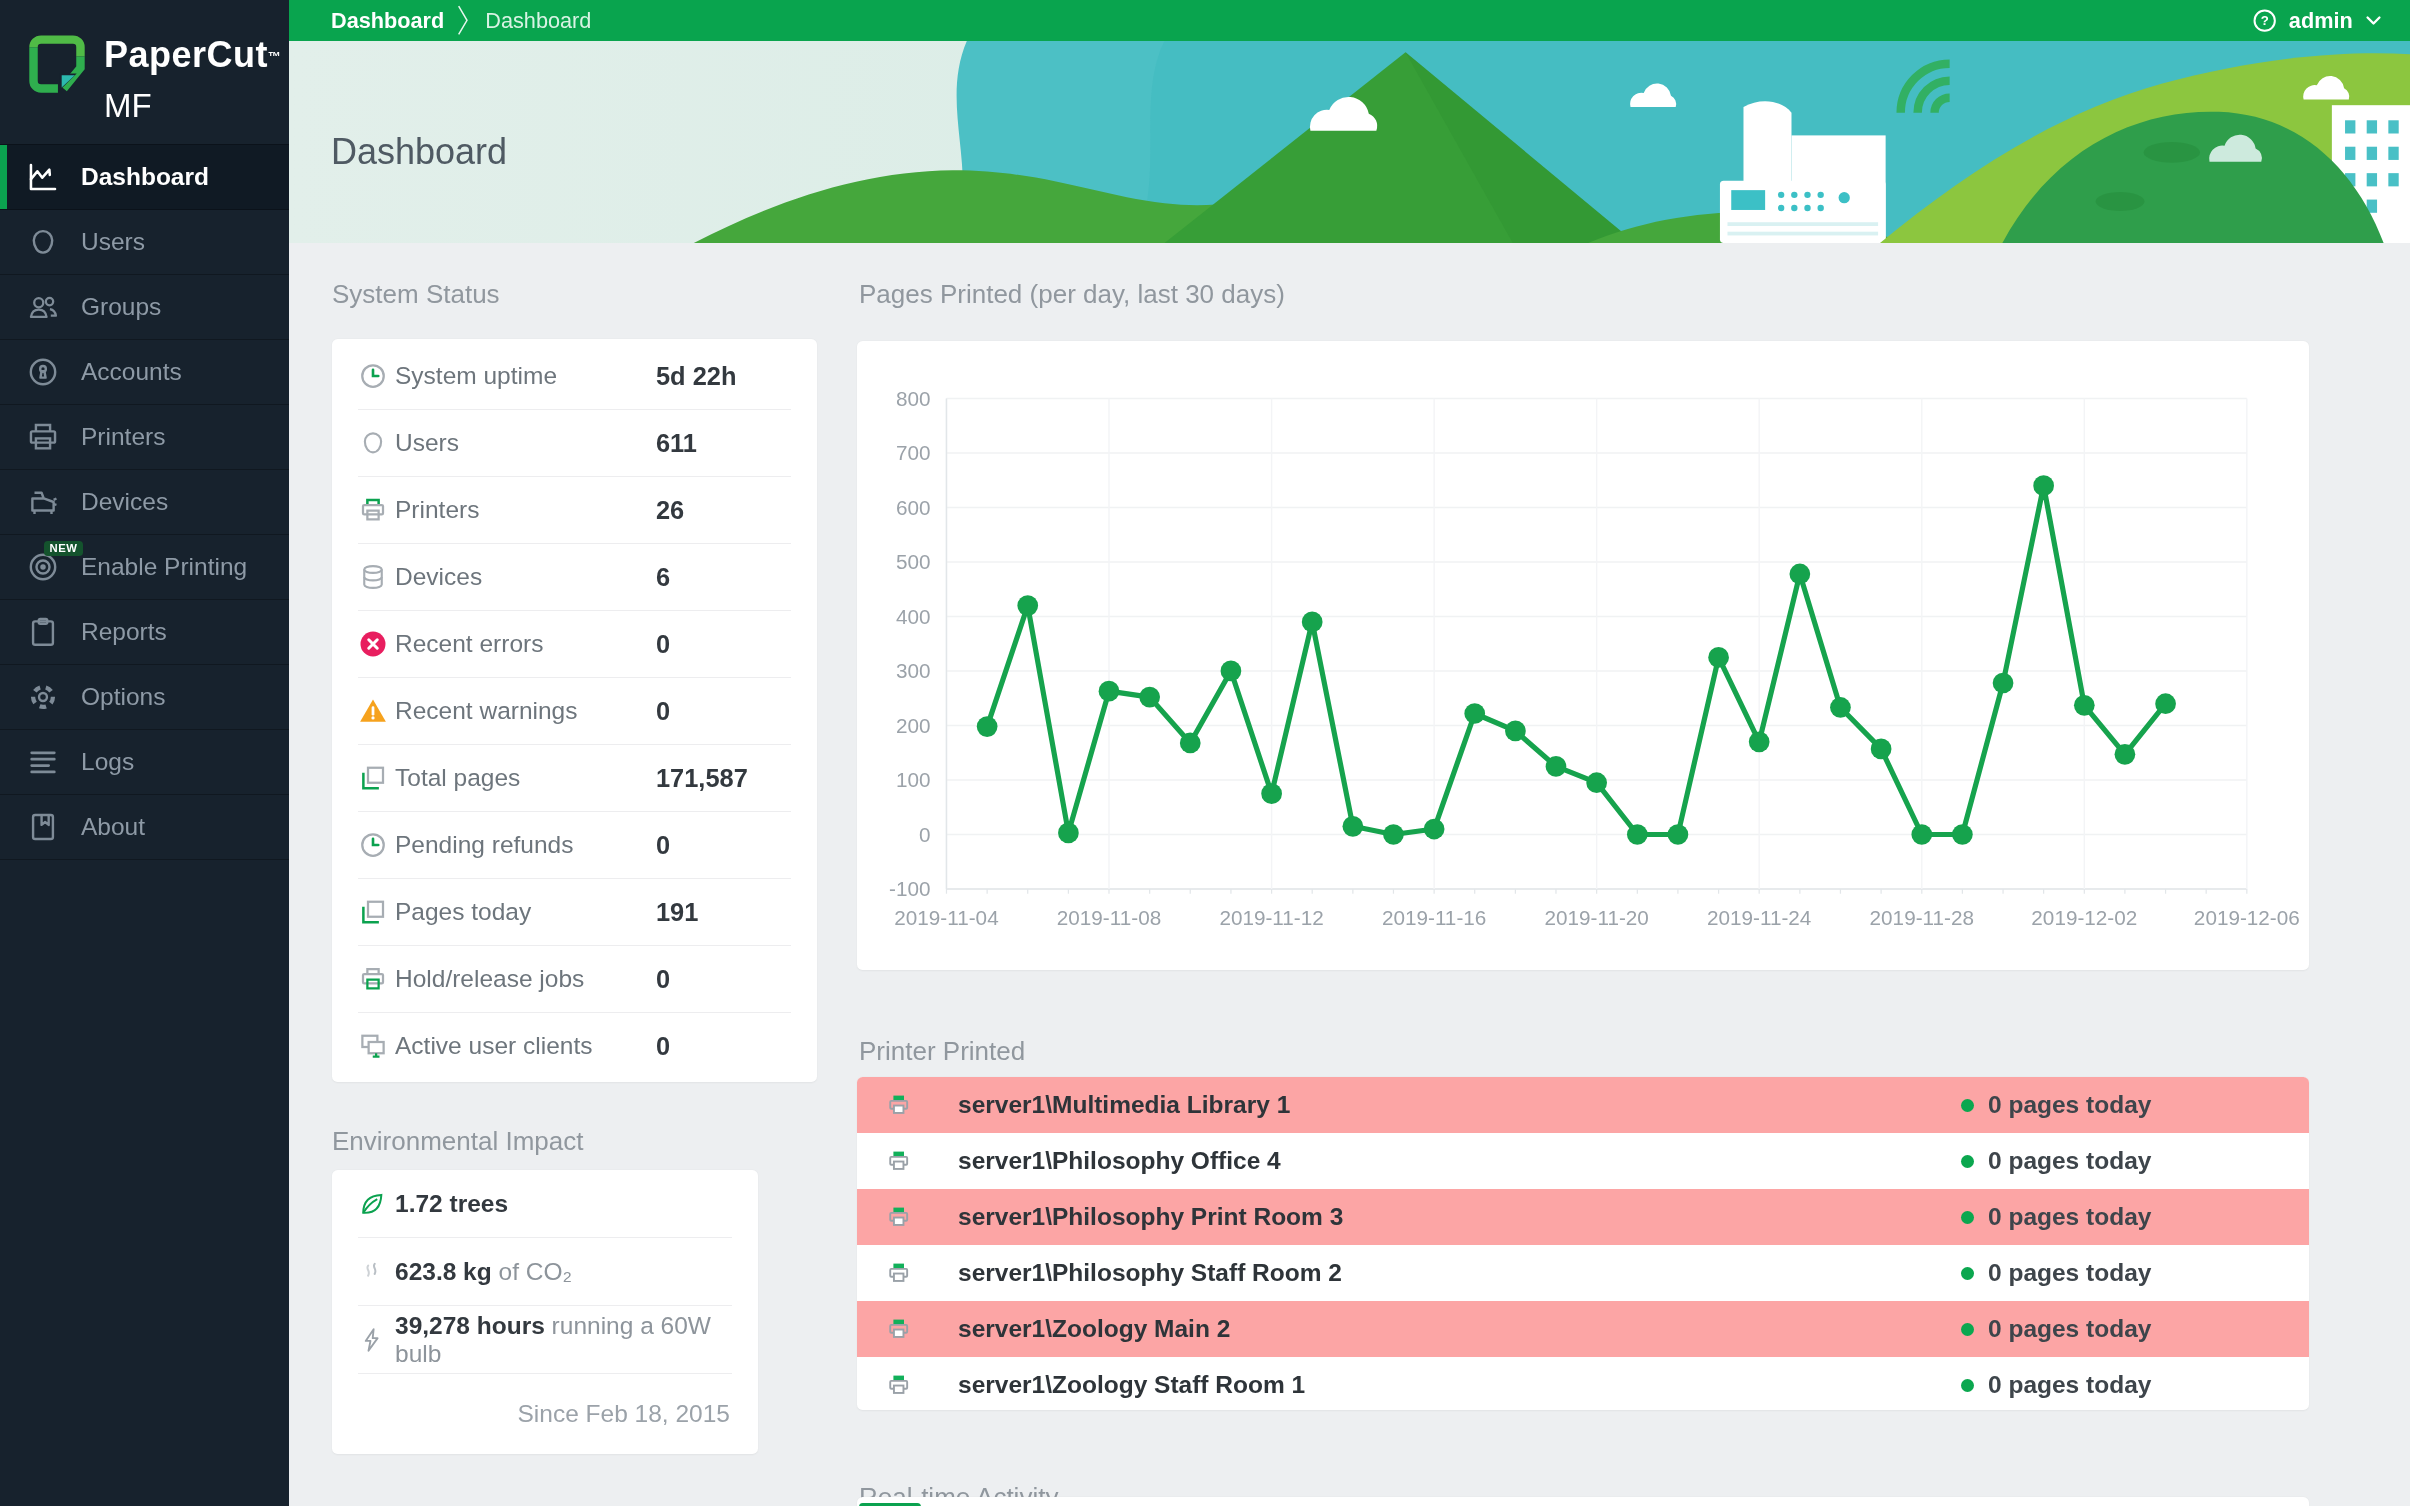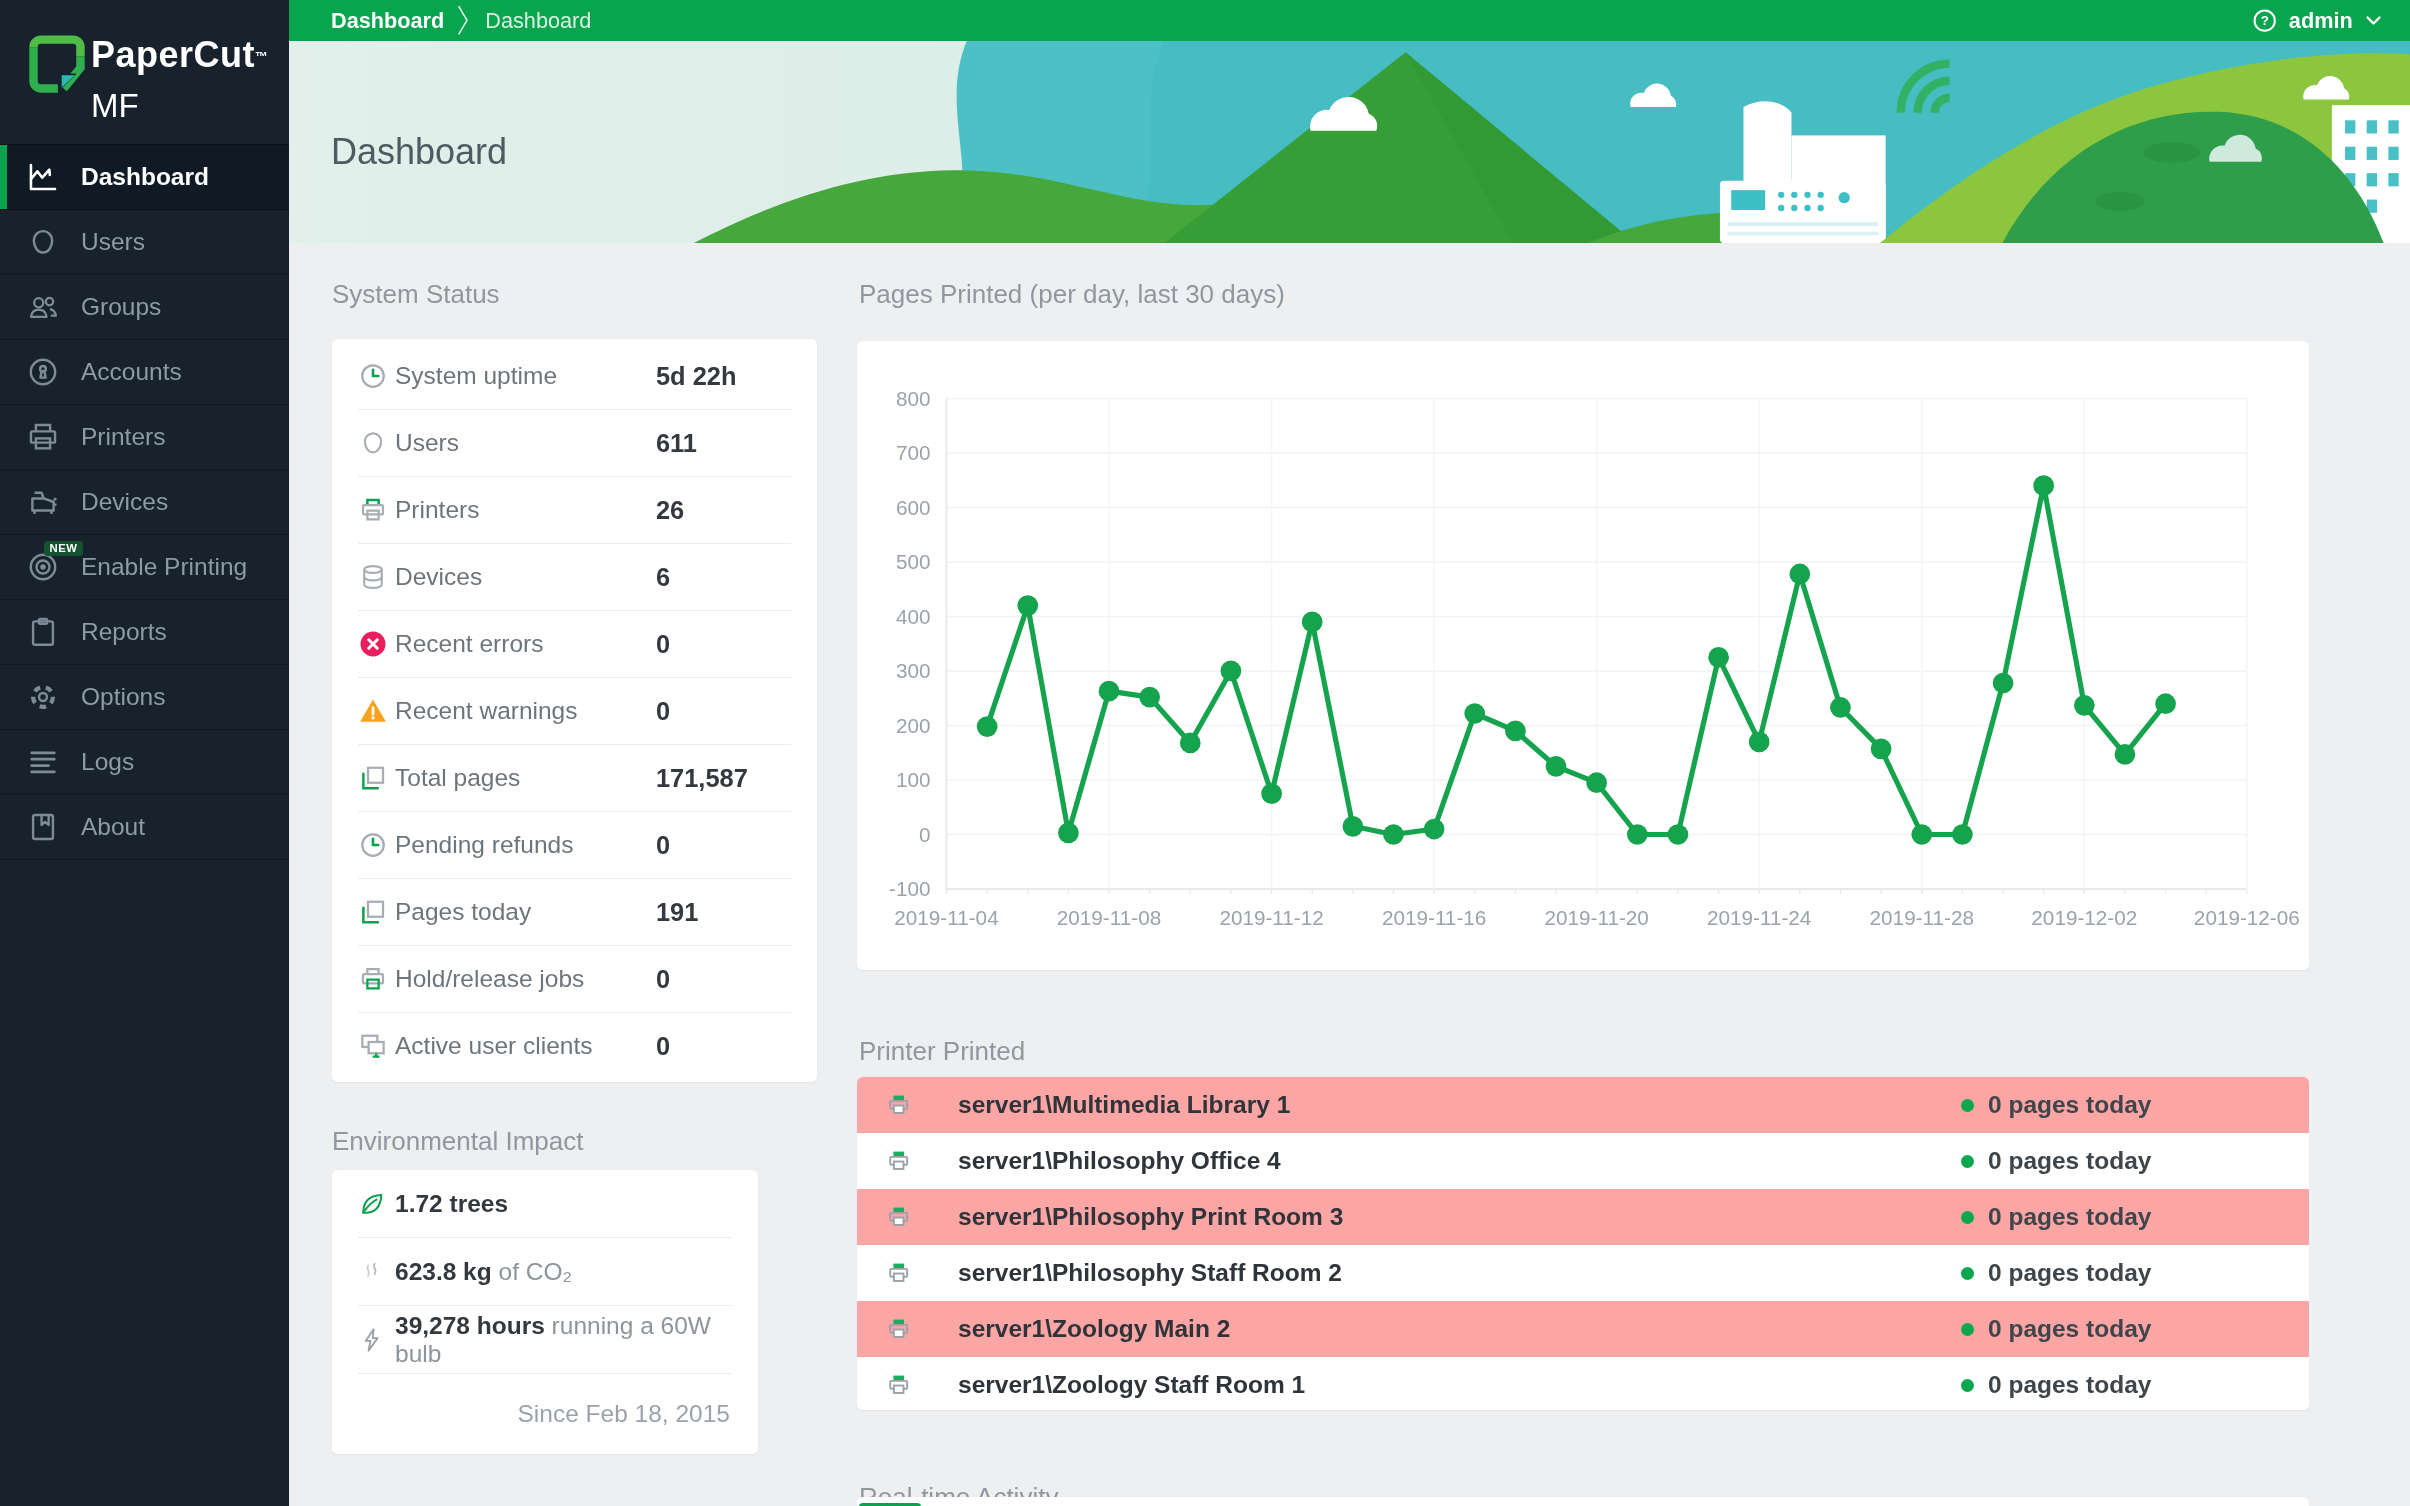--- a/index.html
+++ b/index.html
@@ -5,21 +5,21 @@
   html,body{margin:0;padding:0;}
   body{
     width:2411px;height:1507px;overflow:hidden;position:relative;
     font-family:"Liberation Sans","DejaVu Sans",sans-serif;
     background:#edeff1;
   }
   #app{position:absolute;inset:0;}
 
   
   .sidebar{position:absolute;left:0;top:0;width:289px;height:1507px;background:#17222d;z-index:5;}
-  .brand{position:absolute;left:26px;top:34px;display:flex;align-items:flex-start;gap:3px;}
+  .brand{position:absolute;left:26px;top:34px;display:flex;align-items:flex-start;gap:16px;}
   .brand-mark{width:62px;height:60px;flex:0 0 auto;}
   .brand-text{color:#fff;line-height:1.05;padding-top:1.9px;}
   .brand-name{font-size:36px;font-weight:bold;letter-spacing:0.5px;}
   .brand-tm{font-size:13px;vertical-align:super;font-weight:bold;}
   .brand-product{font-size:33px;font-weight:400;margin-top:15px;}
   .nav{position:absolute;left:0;top:144px;width:289px;}
   .nav-item{position:relative;height:64px;display:flex;align-items:center;cursor:pointer;
     border-bottom:0.9px solid rgba(0,0,0,.28);color:#8e9aa6;}
   .nav-item:first-child{border-top:0.9px solid rgba(0,0,0,.28);}
   .nav-icon{position:absolute;left:26px;width:34px;height:34px;color:#7e8b97;}

